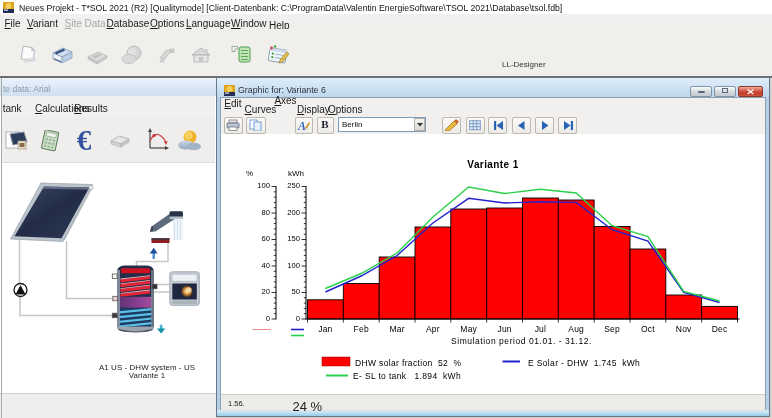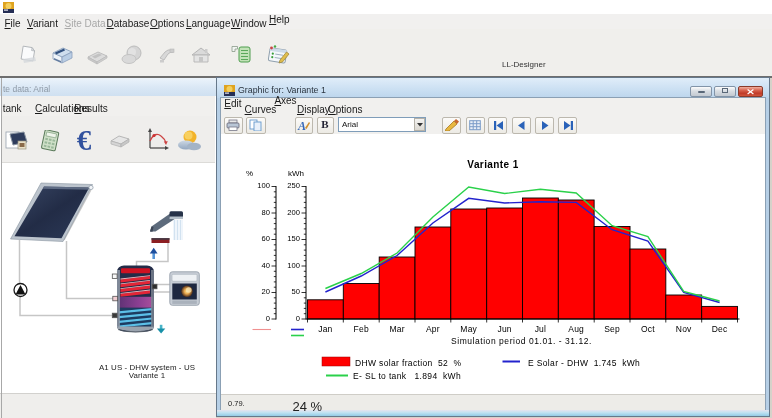--- a/index.html
+++ b/index.html
@@ -6,30 +6,31 @@
   #app{position:relative;width:772px;height:418px;font-family:"Liberation Sans",sans-serif;background:#fff;overflow:hidden}
   .abs{position:absolute}
   .mi{position:absolute;font-size:10px;color:#1a1a1a;white-space:nowrap}
   u{text-decoration:underline}
 </style>
 </head>
 <body>
 <div id="app">
 
   <div class="abs" style="left:0;top:0;width:772px;height:14px;background:#fff"></div>
+  <div class="abs" style="left:19px;top:2.5px;font-size:8.7px;color:#111;white-space:nowrap">Neues Projekt - T*SOL 2021 (R2) [Qualitymode] [Client-Datenbank: C:\ProgramData\Valentin EnergieSoftware\TSOL 2021\Database\tsol.fdb]</div>
 
   <div class="abs" style="left:0;top:14px;width:772px;height:15px;background:#f1f0ef"></div>
   <span class="mi" style="left:4.5px;top:18px"><u>F</u>ile</span>
   <span class="mi" style="left:27px;top:18px"><u>V</u>ariant</span>
   <span class="mi" style="left:64.5px;top:18px;color:#a8a8a8"><u>S</u>ite Data</span>
   <span class="mi" style="left:106.5px;top:18px"><u>D</u>atabase</span>
   <span class="mi" style="left:150px;top:18px"><u>O</u>ptions</span>
   <span class="mi" style="left:186px;top:18px"><u>L</u>anguage</span>
   <span class="mi" style="left:231px;top:18px"><u>W</u>indow</span>
-  <span class="mi" style="left:269px;top:14px"><u>H</u>elp</span>
+  <span class="mi" style="left:269px;top:20px"><u>H</u>elp</span>
 
   <div class="abs" style="left:0;top:29px;width:772px;height:46.5px;background:#f0efec"></div>
 <svg class="abs" style="left:19px;top:45px" width="20" height="19">
       <g transform="rotate(9 9 9)">
         <polygon points="3,2 12,2 15,5 15,15 3,15" fill="#fafbfc" stroke="#b0b4b8" stroke-width="0.9"></polygon>
         <polygon points="12,2 12,5 15,5" fill="#dde1e5" stroke="#b0b4b8" stroke-width="0.7"></polygon>
       </g>
       <polygon points="4,14 16,12 17,16 5,18" fill="#d4d8dc" opacity="0.8"></polygon>
     </svg>
 <svg class="abs" style="left:51px;top:46px" width="23" height="19">
@@ -232,21 +233,21 @@
 <rect x="169.8" y="271.8" width="29.5" height="33.5" rx="2.5" fill="#c7cdd5" stroke="#97a0ab" stroke-width="0.9"></rect>
 <rect x="172" y="274.3" width="25" height="7" rx="1" fill="#eef1f4" stroke="#aeb6bf" stroke-width="0.7"></rect>
 <rect x="172.3" y="283.5" width="24.5" height="16" fill="#1e2840"></rect>
 <circle cx="187" cy="291.3" r="5.8" fill="url(#glow)"></circle>
 <circle cx="188.8" cy="290" r="2.8" fill="#f6e3b0" opacity="0.8"></circle>
 <rect x="172.3" y="300.5" width="24.5" height="3.4" fill="#aab2bc"></rect>
   </svg>
 
   <div class="abs" style="left:216px;top:77px;width:554px;height:340px;background:#b6cfe6;border:1px solid #66788a;box-sizing:border-box"></div>
   <div class="abs" style="left:217px;top:78px;width:552px;height:19.5px;background:linear-gradient(#e0edf9,#cadff2 60%,#bcd5ec)"></div>
-  <div class="abs" style="left:238px;top:85px;font-size:8.8px;color:#2b3540;white-space:nowrap">Graphic for: Variante 1</div>
+  <div class="abs" style="left:238px;top:85px;font-size:8.8px;color:#2b3540;white-space:nowrap">Graphic for: Variante 6</div>
 <div class="abs" style="left:690px;top:85.5px;width:22px;height:11.5px;background:linear-gradient(#fdfdfd,#d8dde2 45%,#c2c9d1);border:1px solid #8294a8;border-radius:2px;box-sizing:border-box"></div>
 <div class="abs" style="left:697.5px;top:90.8px;width:7px;height:2.2px;background:#5a6878;border-radius:1px"></div>
 <div class="abs" style="left:714px;top:85.5px;width:22px;height:11.5px;background:linear-gradient(#fdfdfd,#d8dde2 45%,#c2c9d1);border:1px solid #8294a8;border-radius:2px;box-sizing:border-box"></div>
 <div class="abs" style="left:721.5px;top:88.3px;width:6.5px;height:5.2px;border:1.3px solid #5a6878;box-sizing:border-box"></div>
 <div class="abs" style="left:738px;top:85.5px;width:25px;height:11.5px;background:linear-gradient(#f0b0a0,#d65f4a 40%,#c03b28 70%,#d2553c);border:1px solid #8a3a2a;border-radius:2px;box-sizing:border-box"></div>
 <svg class="abs" style="left:745px;top:87.5px" width="11" height="8">
       <path d="M2.6,1.4 L8.4,5.9 M8.4,1.4 L2.6,5.9" stroke="#fff" stroke-width="1.25"></path>
     </svg>
   <div class="abs" style="left:220px;top:97px;width:546px;height:314px;background:#f1f0ee;border:1px solid #8ba0b4;box-sizing:border-box"></div>
   <span class="mi" style="left:224.3px;top:98px"><u>E</u>dit</span>
@@ -266,21 +267,21 @@
       <rect x="5" y="3" width="7" height="9" fill="#e8f0fa" stroke="#69c" stroke-width="0.9"></rect>
     </svg>
 <div class="abs" style="left:294.5px;top:116.5px;width:18px;height:17px;background:linear-gradient(#fcfbf9,#eceae4);border:1px solid #bcb8ae;border-radius:2px;box-sizing:border-box"></div>
     <svg class="abs" style="left:297px;top:118.5px" width="13" height="13">
       <text x="5" y="11" font-family="Liberation Serif,serif" font-size="12px" font-style="italic" font-weight="bold" fill="#3668b8" text-anchor="middle">A</text>
       <polygon points="8,9 12,3 13,4 9.5,10" fill="#d09030"></polygon>
     </svg>
 <div class="abs" style="left:316.5px;top:116.5px;width:17px;height:17px;background:linear-gradient(#fcfbf9,#eceae4);border:1px solid #bcb8ae;border-radius:2px;box-sizing:border-box"></div>
     <div class="abs" style="left:319px;top:118px;width:12px;text-align:center;font-family:'Liberation Serif',serif;font-weight:bold;font-size:11px;color:#223">B</div>
 <div class="abs" style="left:337.5px;top:117px;width:88px;height:15px;background:#fff;border:1px solid #7f9db9;box-sizing:border-box"></div>
-<div class="abs" style="left:342px;top:120px;font-size:8px;color:#111">Arial</div>
+<div class="abs" style="left:342px;top:120px;font-size:8px;color:#111">Berlin</div>
 <div class="abs" style="left:414px;top:118px;width:10.5px;height:13px;background:linear-gradient(#f4f3f1,#dcd9d2);border:1px solid #b5b1a8;box-sizing:border-box"></div>
 <svg class="abs" style="left:416.5px;top:123px" width="6" height="4">
       <polygon points="0,0 6,0 3,3.5" fill="#333"></polygon>
     </svg>
 <div class="abs" style="left:442px;top:116.5px;width:19px;height:17px;background:linear-gradient(#fcfbf9,#eceae4);border:1px solid #bcb8ae;border-radius:2px;box-sizing:border-box"></div>
     <svg class="abs" style="left:445px;top:119px" width="14" height="12">
       <polygon points="1,10 9,2 12,5 4,12 0,12" fill="#e8b840" stroke="#a87820" stroke-width="0.8"></polygon>
       <polygon points="9,2 11,0 14,2.5 12,5" fill="#c86830"></polygon>
     </svg>
 <div class="abs" style="left:465.5px;top:116.5px;width:19px;height:17px;background:linear-gradient(#fcfbf9,#eceae4);border:1px solid #bcb8ae;border-radius:2px;box-sizing:border-box"></div>
@@ -307,21 +308,21 @@
       <polygon points="3,1 3,10 9.5,5.5" fill="#2a62b8"></polygon>
     </svg>
 <div class="abs" style="left:558px;top:116.5px;width:19px;height:17px;background:linear-gradient(#fcfbf9,#eceae4);border:1px solid #bcb8ae;border-radius:2px;box-sizing:border-box"></div>
     <svg class="abs" style="left:561.5px;top:119.5px" width="13" height="11">
       <polygon points="2,1 2,10 8.5,5.5" fill="#2a62b8"></polygon>
       <rect x="8.8" y="1" width="2.2" height="9" fill="#2a62b8"></rect>
     </svg>
   <div class="abs" style="left:221px;top:134px;width:544px;height:260px;background:#fff"></div>
   <div class="abs" style="left:221px;top:394px;width:544px;height:16px;background:#edece8;border-top:1px solid #cfcdc7;box-sizing:border-box"></div>
   <div class="abs" style="left:217px;top:410px;width:552px;height:6px;background:linear-gradient(#e6e4ee,#bfe2f2 45%,#93cbe4)"></div>
-  <span class="abs" style="left:228px;top:399px;font-size:7.5px;color:#222">0.79.</span>
+  <span class="abs" style="left:228px;top:399px;font-size:7.5px;color:#222">1.56.</span>
   <span class="abs" style="left:292.5px;top:399px;font-size:13px;color:#222">24 %</span>
 
   <svg class="abs" style="left:221px;top:134px" width="544" height="259" viewBox="221 134 544 259">
 <g font-family="Liberation Sans, sans-serif" font-size="8px" fill="#000">
 <text x="493" y="167.5" font-size="10px" font-weight="bold" letter-spacing="0.4" text-anchor="middle">Variante 1</text>
 <text x="249.5" y="175.5" text-anchor="middle">%</text>
 <text x="296" y="175.5" text-anchor="middle">kWh</text>
 <g fill="#ff0000" stroke="#000000" stroke-width="0.9">
 <rect x="307.5" y="299.8" width="35.83" height="19.2"></rect>
 <rect x="343.3" y="283.5" width="35.83" height="35.5"></rect>

